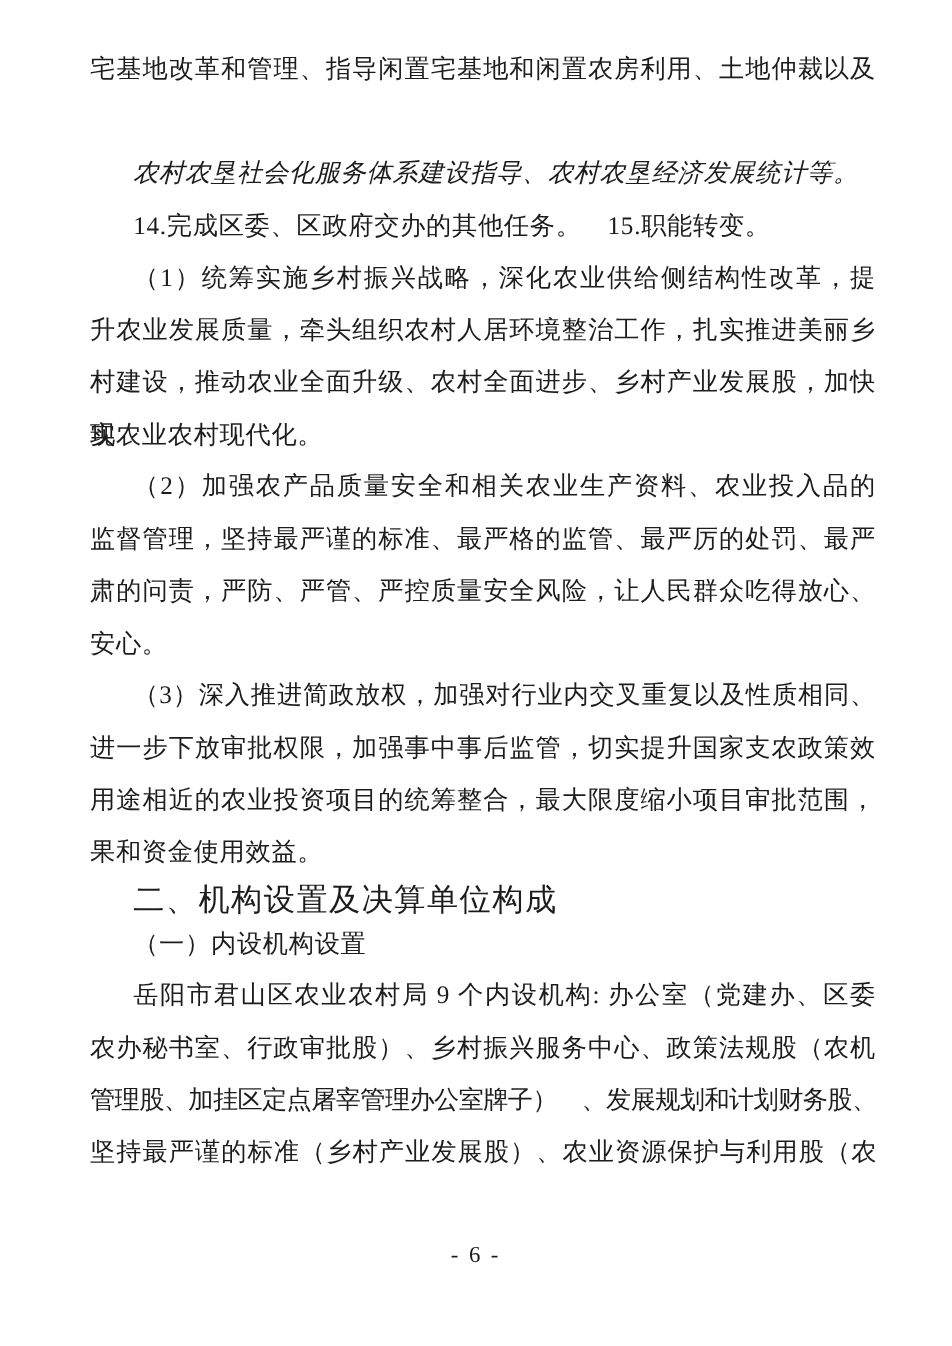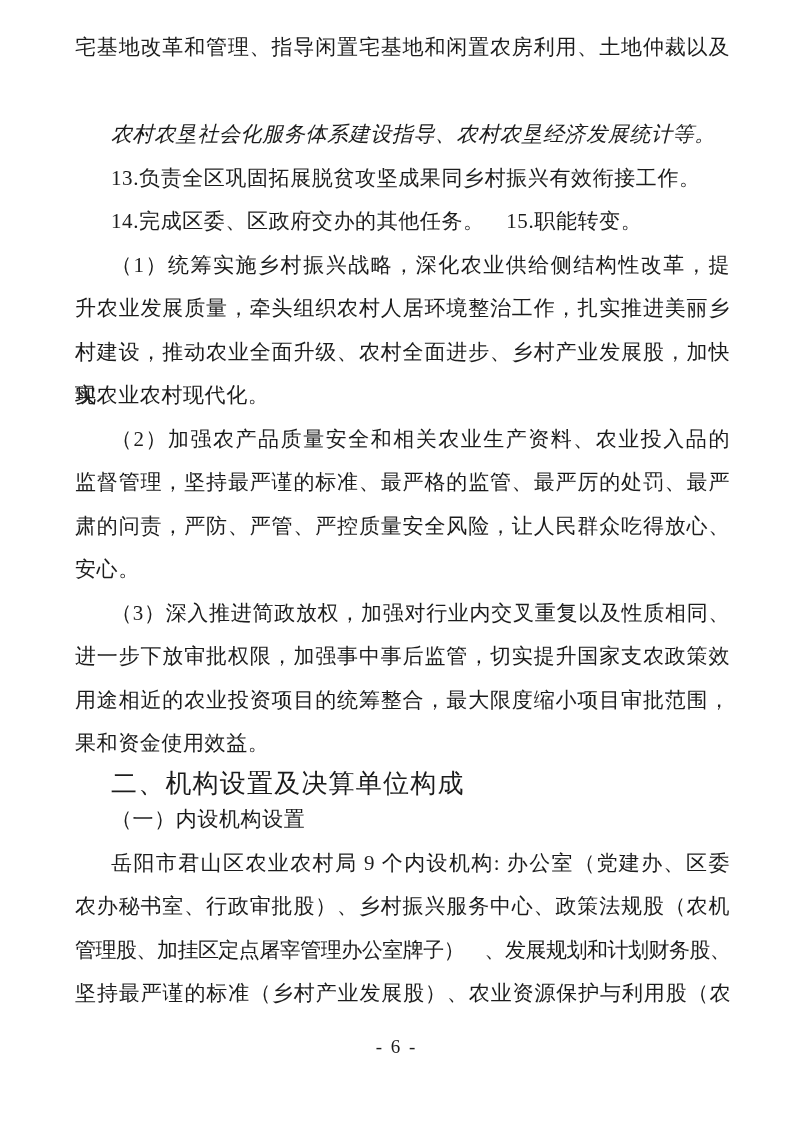--- a/index.html
+++ b/index.html
@@ -12,21 +12,21 @@
     width: 793px;
     height: 1122px;
     background: #ffffff;
     overflow: hidden;
     font-family: "Liberation Serif", "DejaVu Serif", serif;
     color: #1c1c1c;
   }
   .content {
     position: absolute;
     left: 75px;
-    top: 26px;
+    top: 36px;
     width: 655px;
   }
   .line {
     height: 43.5px;
     line-height: 43.5px;
     font-size: 21px;
     letter-spacing: 0.6px;
     text-align: left;
   }
   
@@ -60,21 +60,20 @@
     color: #1c1c1c;
   }
 </style>
 </head>
 <body>
 
 <div class="page">
   <div class="content">
     <div class="line j">宅基地改革和管理、指导闲置宅基地和闲置农房利用、土地仲裁以及</div>
     <div class="line indent gap">农村农垦社会化服务体系建设指导、农村农垦经济发展统计等。</div>
-    <div class="line indent">13.负责全区巩固拓展脱贫攻坚成果同乡村振兴有效衔接工作。</div>
     <div class="line indent">14.完成区委、区政府交办的其他任务。　15.职能转变。</div>
     <div class="line indent j">（1）统筹实施乡村振兴战略，深化农业供给侧结构性改革，提</div>
     <div class="line j">升农业发展质量，牵头组织农村人居环境整治工作，扎实推进美丽乡</div>
     <div class="line j">村建设，推动农业全面升级、农村全面进步、乡村产业发展股，加快实</div>
     <div class="line">现农业农村现代化。</div>
     <div class="line indent j">（2）加强农产品质量安全和相关农业生产资料、农业投入品的</div>
     <div class="line j">监督管理，坚持最严谨的标准、最严格的监管、最严厉的处罚、最严</div>
     <div class="line j">肃的问责，严防、严管、严控质量安全风险，让人民群众吃得放心、</div>
     <div class="line">安心。</div>
     <div class="line indent j">（3）深入推进简政放权，加强对行业内交叉重复以及性质相同、</div>

